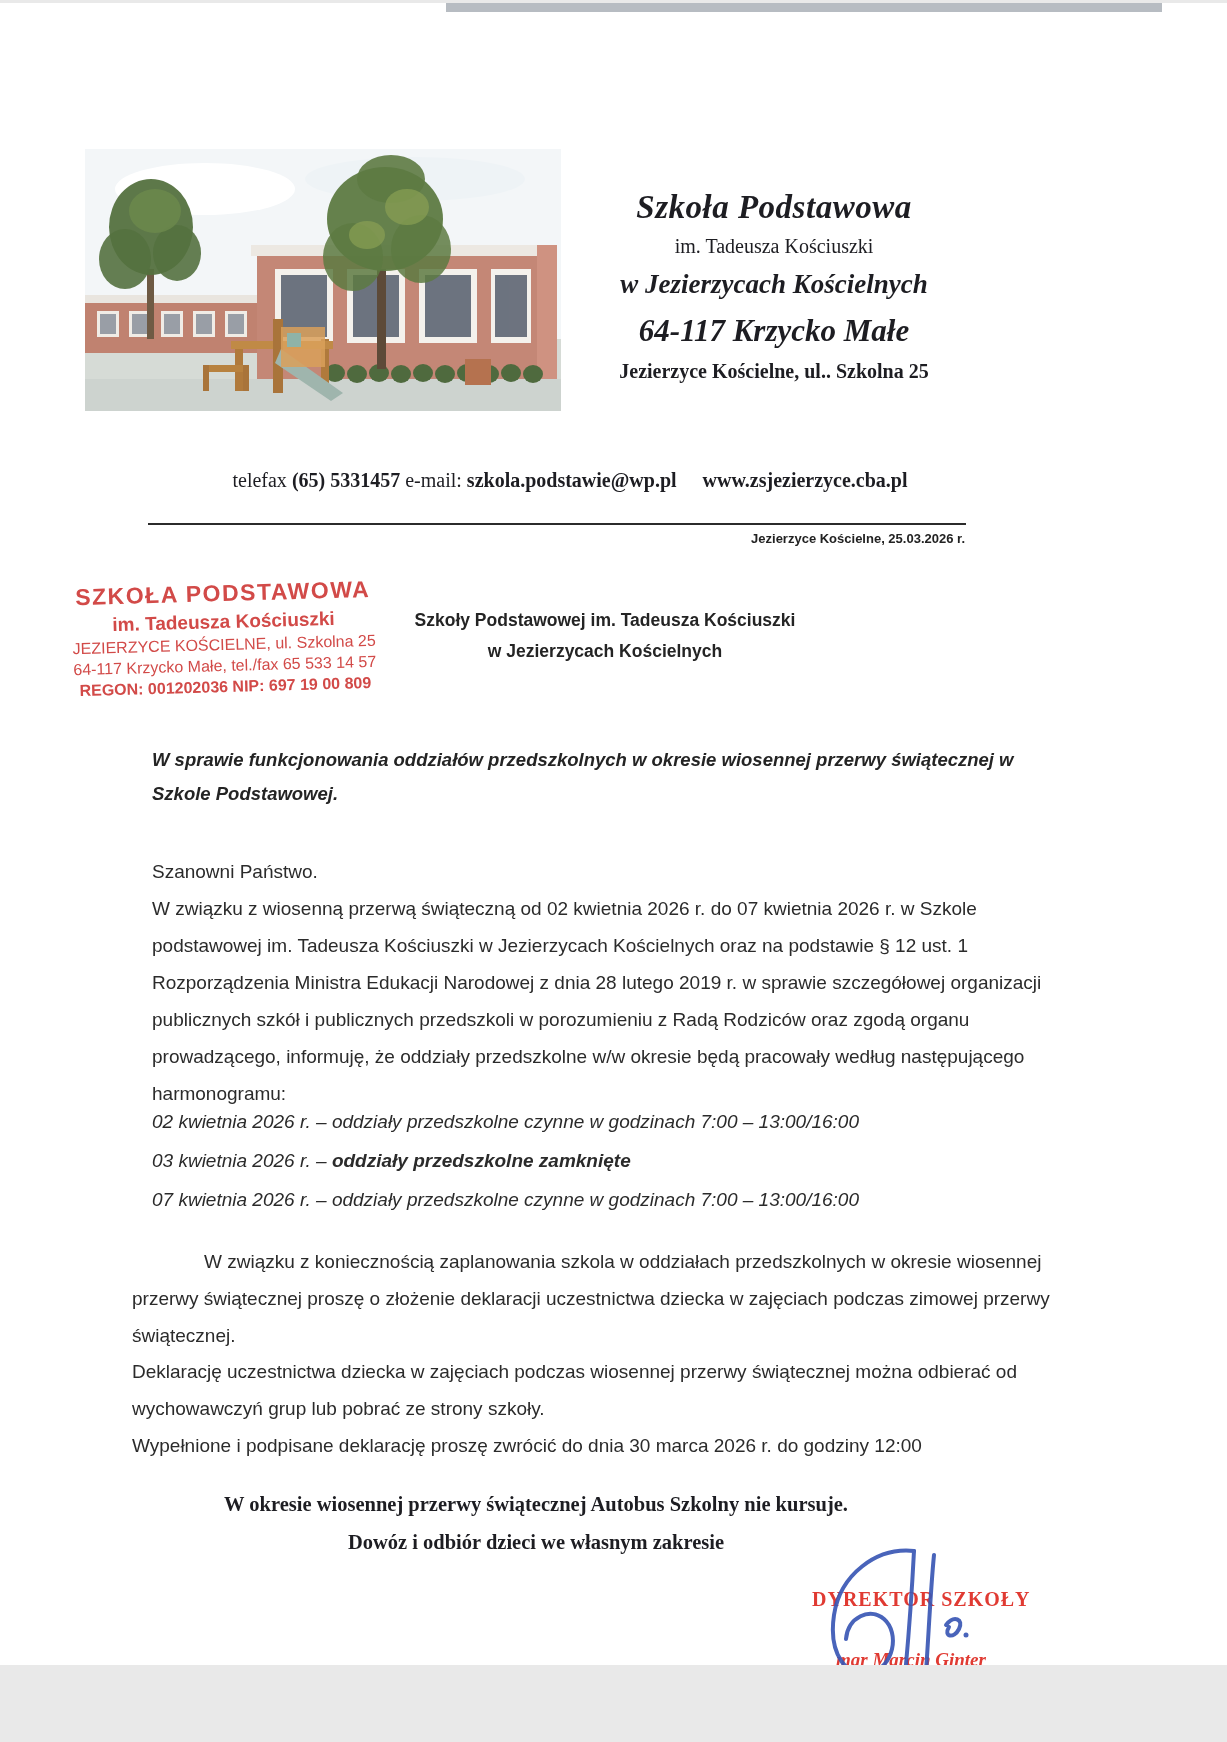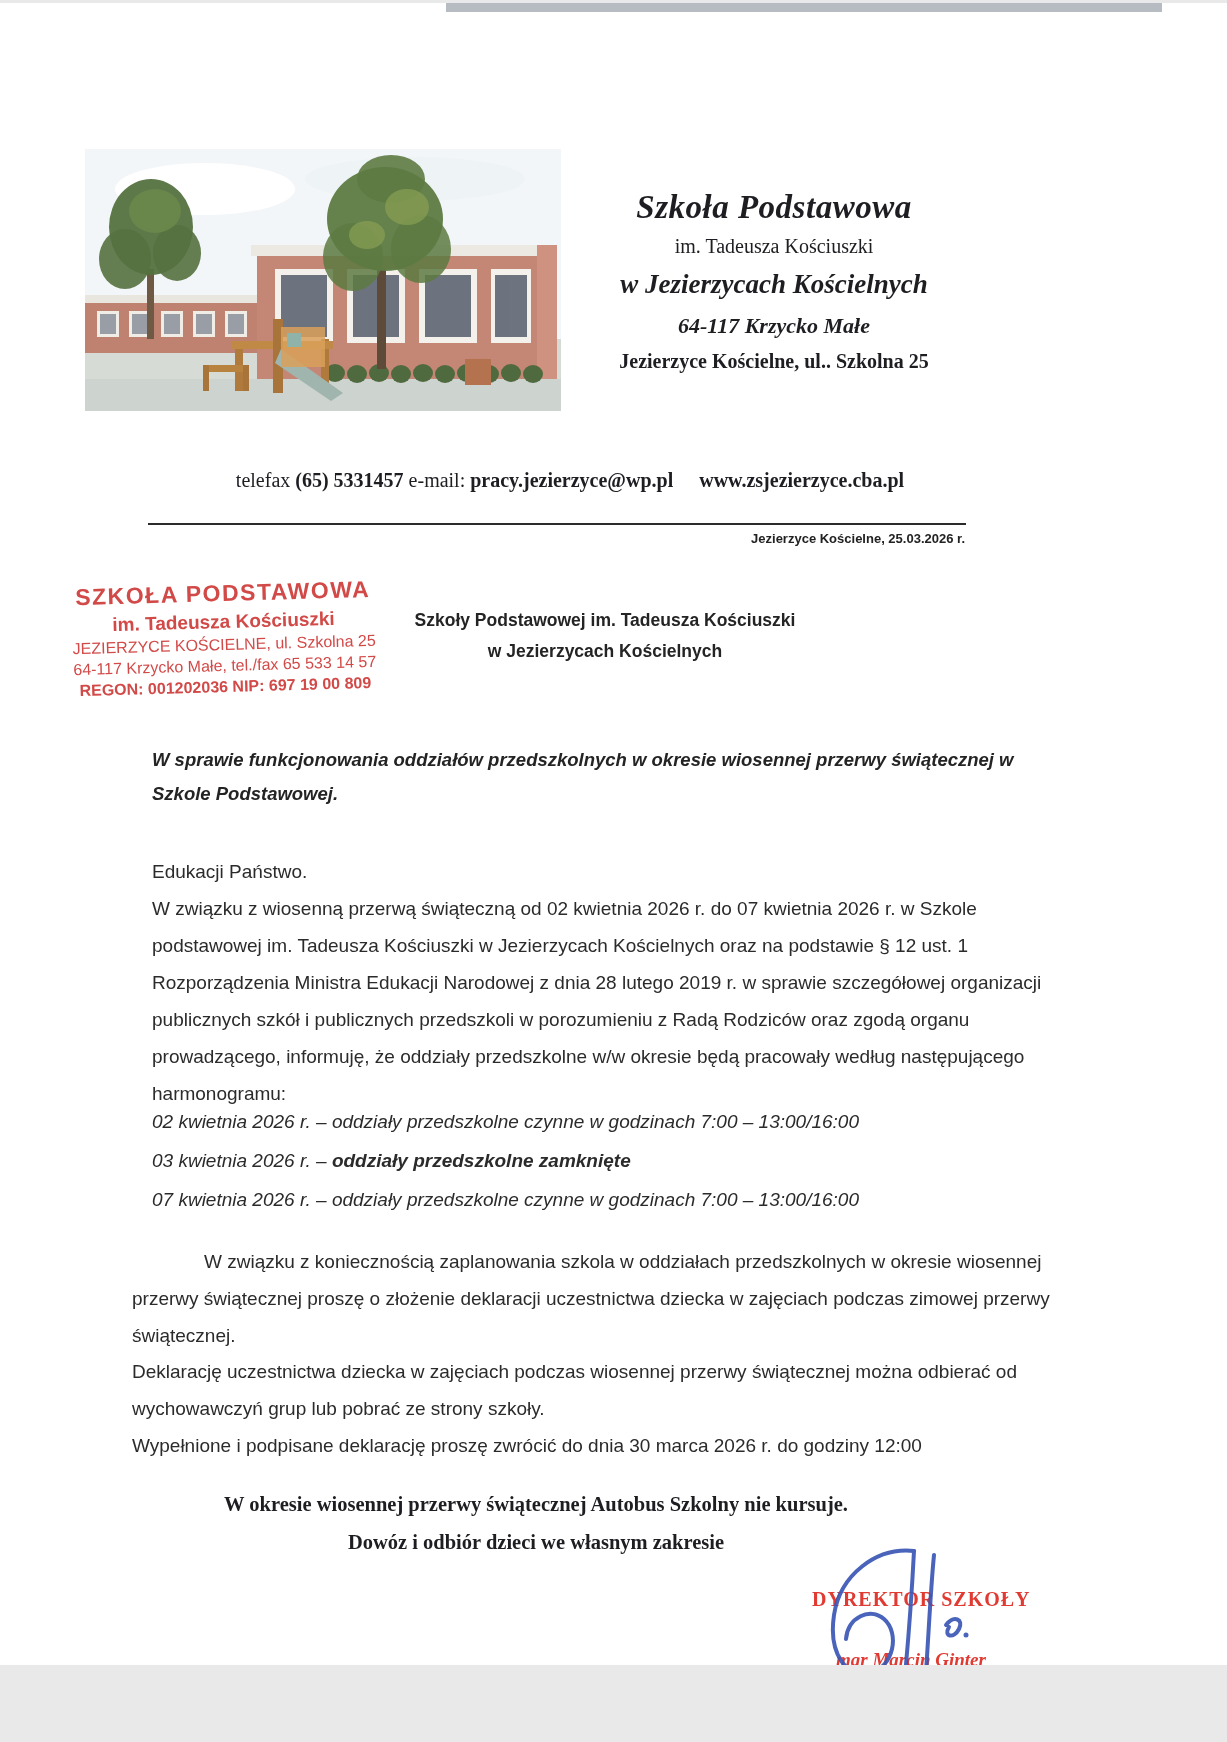--- a/index.html
+++ b/index.html
@@ -10,21 +10,21 @@
   }
   .abs{position:absolute;}
   
   .strip{background:#b7bcc2;}
   
   .photo-wrap{left:85px;top:146px;width:476px;height:262px;}
   .lh{left:548px;top:186px;width:452px;text-align:center;font-family:"Liberation Serif",serif;color:#1d1d22;}
   .lh-name{font-size:33px;font-weight:bold;font-style:italic;letter-spacing:.5px;}
   .lh-patron{font-size:20px;margin-top:9px;}
   .lh-loc{font-size:27px;font-weight:bold;font-style:italic;margin-top:11px;}
-  .lh-postal{font-size:22px;font-weight:bold;font-style:italic;margin-top:13px;}
+  .lh-postal{font-size:31px;font-weight:bold;font-style:italic;margin-top:13px;}
   .lh-street{font-size:20px;font-weight:bold;margin-top:11px;}
   .contact{left:20px;top:466px;width:1100px;text-align:center;
     font-family:"Liberation Serif",serif;font-size:20px;color:#1d1d22;}
   .contact .b{font-weight:bold;}
   .contact .sp{display:inline-block;width:26px;}
   .rule{left:148px;top:520px;width:818px;border-top:2px solid #2b2b2b;height:0;}
   .dateline{left:565px;top:528px;width:400px;text-align:right;font-weight:bold;font-size:13px;color:#222;}
   
   .stamp{left:34px;top:576px;width:380px;text-align:center;color:#d24a48;
     transform:rotate(-1.6deg);line-height:1.25;}
@@ -159,21 +159,21 @@
 
   <div class="abs lh">
     <div class="lh-name">Szkoła Podstawowa</div>
     <div class="lh-patron">im. Tadeusza Kościuszki</div>
     <div class="lh-loc">w Jezierzycach Kościelnych</div>
     <div class="lh-postal">64-117 Krzycko Małe</div>
     <div class="lh-street">Jezierzyce Kościelne, ul.. Szkolna 25</div>
   </div>
 
   <div class="abs contact">
-    <span>telefax </span><span class="b">(65) 5331457</span><span> e-mail: </span><span class="b">pracy.jezierzyce@wp.pl</span><span class="sp"></span><span class="b">www.zsjezierzyce.cba.pl</span>
+    <span>telefax </span><span class="b">(65) 5331457</span><span> e-mail: </span><span class="b">szkola.podstawie@wp.pl</span><span class="sp"></span><span class="b">www.zsjezierzyce.cba.pl</span>
   </div>
 
   <div class="abs rule"></div>
 
   <div class="abs dateline">Jezierzyce Kościelne, 25.03.2026 r.</div>
 
   <div class="abs stamp">
     <div class="stamp-l1">SZKOŁA PODSTAWOWA</div>
     <div class="stamp-l2">im. Tadeusza Kościuszki</div>
     <div class="stamp-l3">JEZIERZYCE KOŚCIELNE, ul. Szkolna 25</div>
@@ -181,21 +181,21 @@
     <div class="stamp-l5">REGON: 001202036 NIP: 697 19 00 809</div>
   </div>
 
   <div class="abs doc-title">
     <div>Szkoły Podstawowej im. Tadeusza Kościuszki</div>
     <div>w Jezierzycach Kościelnych</div>
   </div>
 
   <div class="abs subject">W sprawie funkcjonowania oddziałów przedszkolnych w okresie wiosennej przerwy świątecznej w Szkole Podstawowej.</div>
 
-  <div class="abs body-txt salutation">Edukacji Państwo.</div>
+  <div class="abs body-txt salutation">Szanowni Państwo.</div>
   <div class="abs body-txt para1">W związku z wiosenną przerwą świąteczną od 02 kwietnia 2026 r. do 07 kwietnia 2026 r. w Szkole podstawowej im. Tadeusza Kościuszki w Jezierzycach Kościelnych oraz na podstawie § 12 ust. 1 Rozporządzenia Ministra Edukacji Narodowej z dnia 28 lutego 2019 r. w sprawie szczegółowej organizacji publicznych szkół i publicznych przedszkoli w porozumieniu z Radą Rodziców oraz zgodą organu prowadzącego, informuję, że oddziały przedszkolne w/w okresie będą pracowały według następującego harmonogramu:</div>
 
   <div class="abs body-txt sched">
     <div class="sched-row">
       <span>02 kwietnia 2026 r. – </span><span>oddziały przedszkolne czynne w godzinach 7:00 – 13:00/16:00</span>
     </div>
     <div class="sched-row">
       <span>03 kwietnia 2026 r. – </span><span class="sched-bold">oddziały przedszkolne zamknięte</span>
     </div>
     <div class="sched-row">

